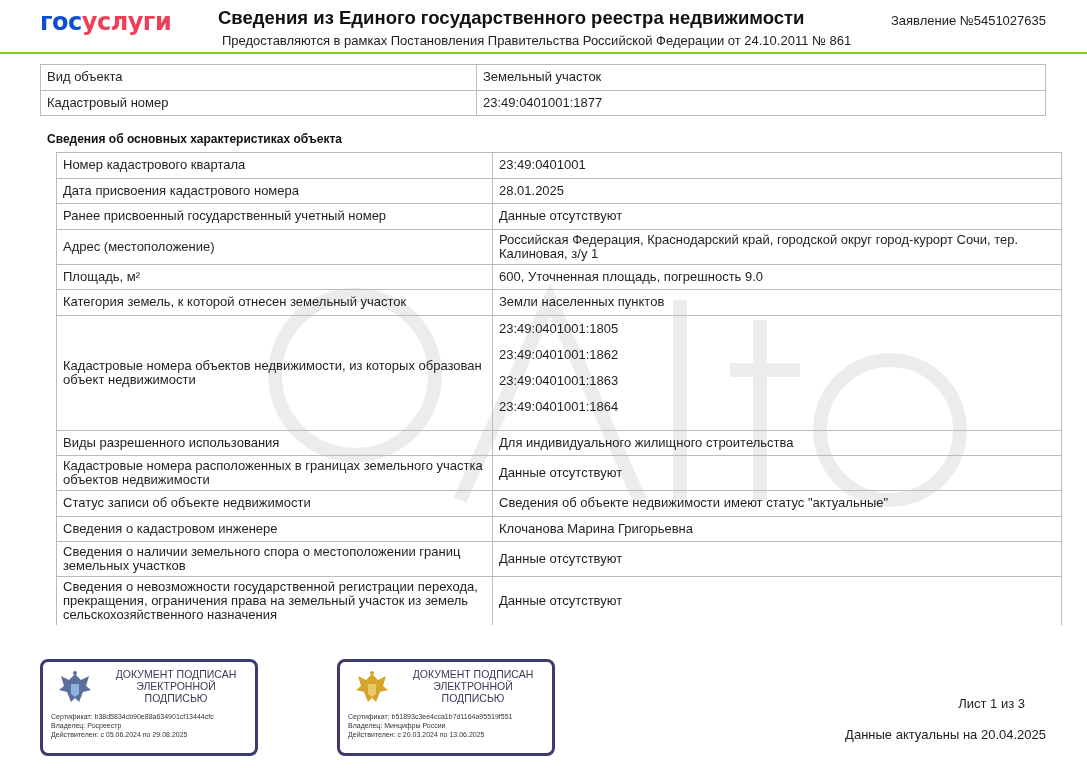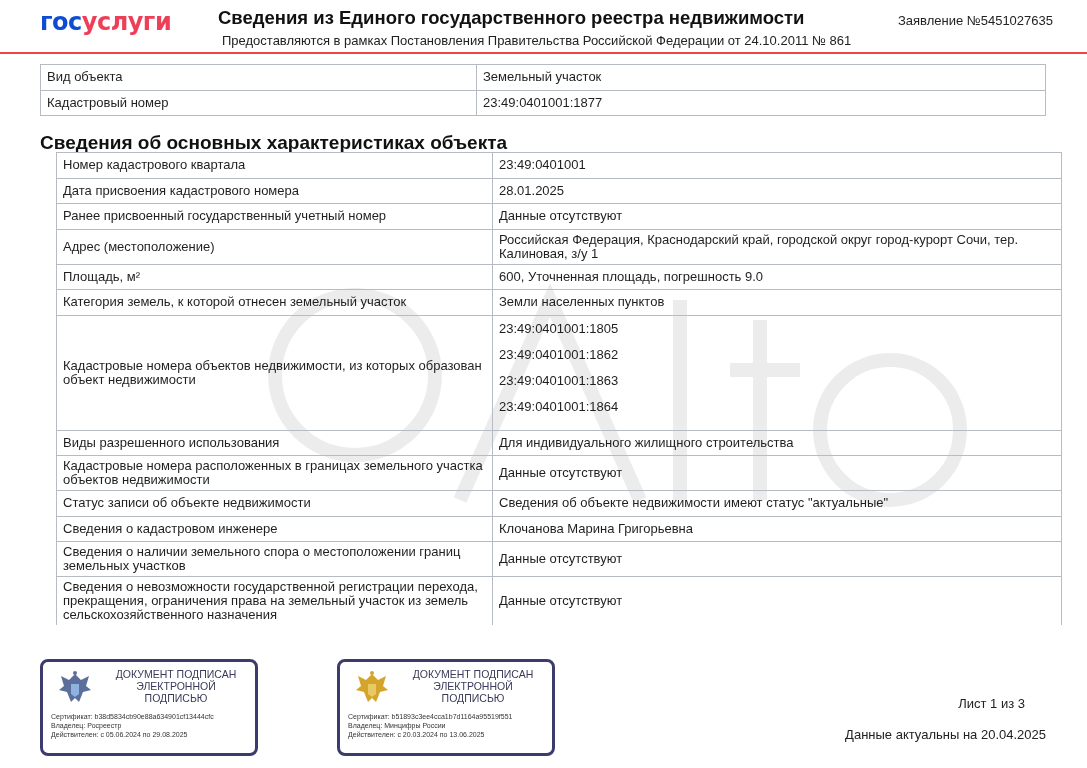--- a/index.html
+++ b/index.html
@@ -1,32 +1,32 @@
 <!DOCTYPE html>
 <html><head>
 <meta charset="utf-8">
 <style>
   * { box-sizing: border-box; margin: 0; padding: 0; }
   html, body { width: 1087px; height: 768px; background: #ffffff; overflow: hidden; }
   body { font-family: "Liberation Sans", "DejaVu Sans", sans-serif; color: #1f1f1f; position: relative; }
 
-  .header { position: absolute; left: 0; top: 0; width: 1087px; height: 54px; border-bottom: 2px solid #ef4444; }
+  .header { position: absolute; left: 0; top: 0; width: 1087px; height: 54px; border-bottom: 2px solid #84cc16; }
   .logo { position: absolute; left: 40px; top: 8px; font-family: "DejaVu Sans", sans-serif; font-weight: bold; font-size: 24px; letter-spacing: -0.5px; }
   .logo .p1 { color: #0d4cd3; }
   .logo .p2 { color: #ee3f58; }
   .title { position: absolute; left: 218px; top: 7px; font-size: 18.5px; font-weight: bold; color: #111; }
   .subtitle { position: absolute; left: 222px; top: 33px; font-size: 13px; color: #222; }
-  .app-no { position: absolute; right: 34px; top: 13px; font-size: 13px; color: #222; }
+  .app-no { position: absolute; right: 41px; top: 13px; font-size: 13px; color: #222; }
 
   table { border-collapse: collapse; position: absolute; left: 40px; width: 1006px; font-size: 13px; background: transparent; }
   td { border: 1.5px solid #b7bcc4; padding: 3px 6px; vertical-align: middle; line-height: 14px; }
   td.k { width: 436px; }
   .tbl1 { top: 64px; }
   .tbl1 td { height: 25.5px; }
-  .section { position: absolute; left: 40px; top: 132px; font-size: 19px; font-weight: bold; color: #111; }
+  .section { position: absolute; left: 47px; top: 132px; font-size: 12px; font-weight: bold; color: #111; }
   .tbl2 { top: 152px; margin-left: 16px; }
   .tbl2 td { height: 25.5px; }
   .multi div { height: 26px; line-height: 26px; }
   .multi { padding-top: 0; padding-bottom: 10px; }
   .cut { border-bottom: none !important; }
 
   .watermark { position: absolute; left: 260px; top: 280px; width: 720px; height: 230px; pointer-events: none; opacity: 0.07; }
 
   .stamp { position: absolute; top: 659px; width: 218px; height: 97px; border: 3px solid #3c3b6e; border-radius: 8px; background: #fff; text-decoration: underline; }
   .stamp1 { left: 40px; }

